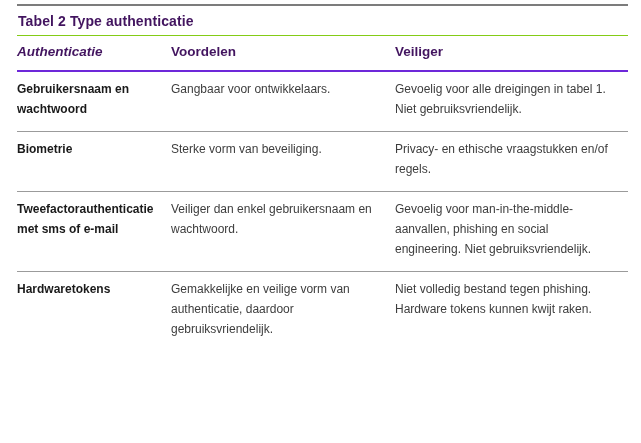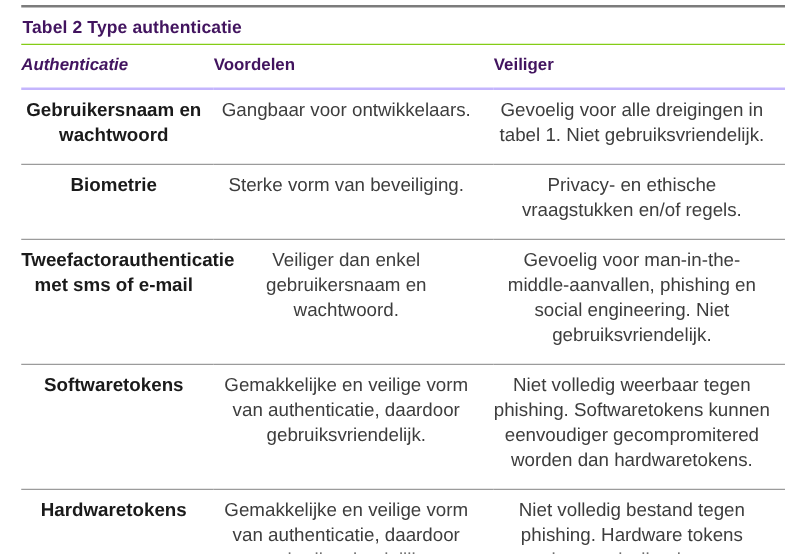--- a/index.html
+++ b/index.html
@@ -34,28 +34,28 @@
   col.c1 { width: 154px; }
   col.c2 { width: 224px; }
   col.c3 { width: auto; }
   thead th {
     text-align: left;
     vertical-align: top;
     padding: 8px 8px 11px 0;
     font-size: 13.5px;
     font-weight: bold;
     color: #42145f;
-    border-bottom: 2px solid #c4b5fd;
+    border-bottom: 2px solid #6d28d9;
   }
   thead th.italic { font-style: italic; }
   tbody td {
     vertical-align: top;
-    text-align: center;
+    text-align: left;
     padding: 7px 12px 12px 0;
-    font-size: 15px;
+    font-size: 12px;
     line-height: 20px;
     color: #3d3d3d;
     border-top: 1px solid #9b9b9b;
   }
   tbody tr:first-child td { border-top: none; }
   tbody td.label {
     font-weight: bold;
     color: #1a1a1a;
     padding-right: 6px;
   }
@@ -89,25 +89,20 @@
           <td class="label">Biometrie</td>
           <td>Sterke vorm van beveiliging.</td>
           <td>Privacy- en ethische vraagstukken en/of regels.</td>
         </tr>
         <tr>
           <td class="label">Tweefactorauthenticatie met sms of e-mail</td>
           <td>Veiliger dan enkel gebruikersnaam en wachtwoord.</td>
           <td>Gevoelig voor man-in-the-middle-aanvallen, phishing en social engineering. Niet gebruiksvriendelijk.</td>
         </tr>
         <tr>
-          <td class="label">Softwaretokens</td>
-          <td>Gemakkelijke en veilige vorm van authenticatie, daardoor gebruiksvriendelijk.</td>
-          <td>Niet volledig weerbaar tegen phishing. Softwaretokens kunnen eenvoudiger gecompromitered worden dan hardwaretokens.</td>
-        </tr>
-        <tr>
           <td class="label">Hardwaretokens</td>
           <td>Gemakkelijke en veilige vorm van authenticatie, daardoor gebruiksvriendelijk.</td>
           <td>Niet volledig bestand tegen phishing. Hardware tokens kunnen kwijt raken.</td>
         </tr>
 
       </tbody>
     </table>
   </div>
 </div>
 

